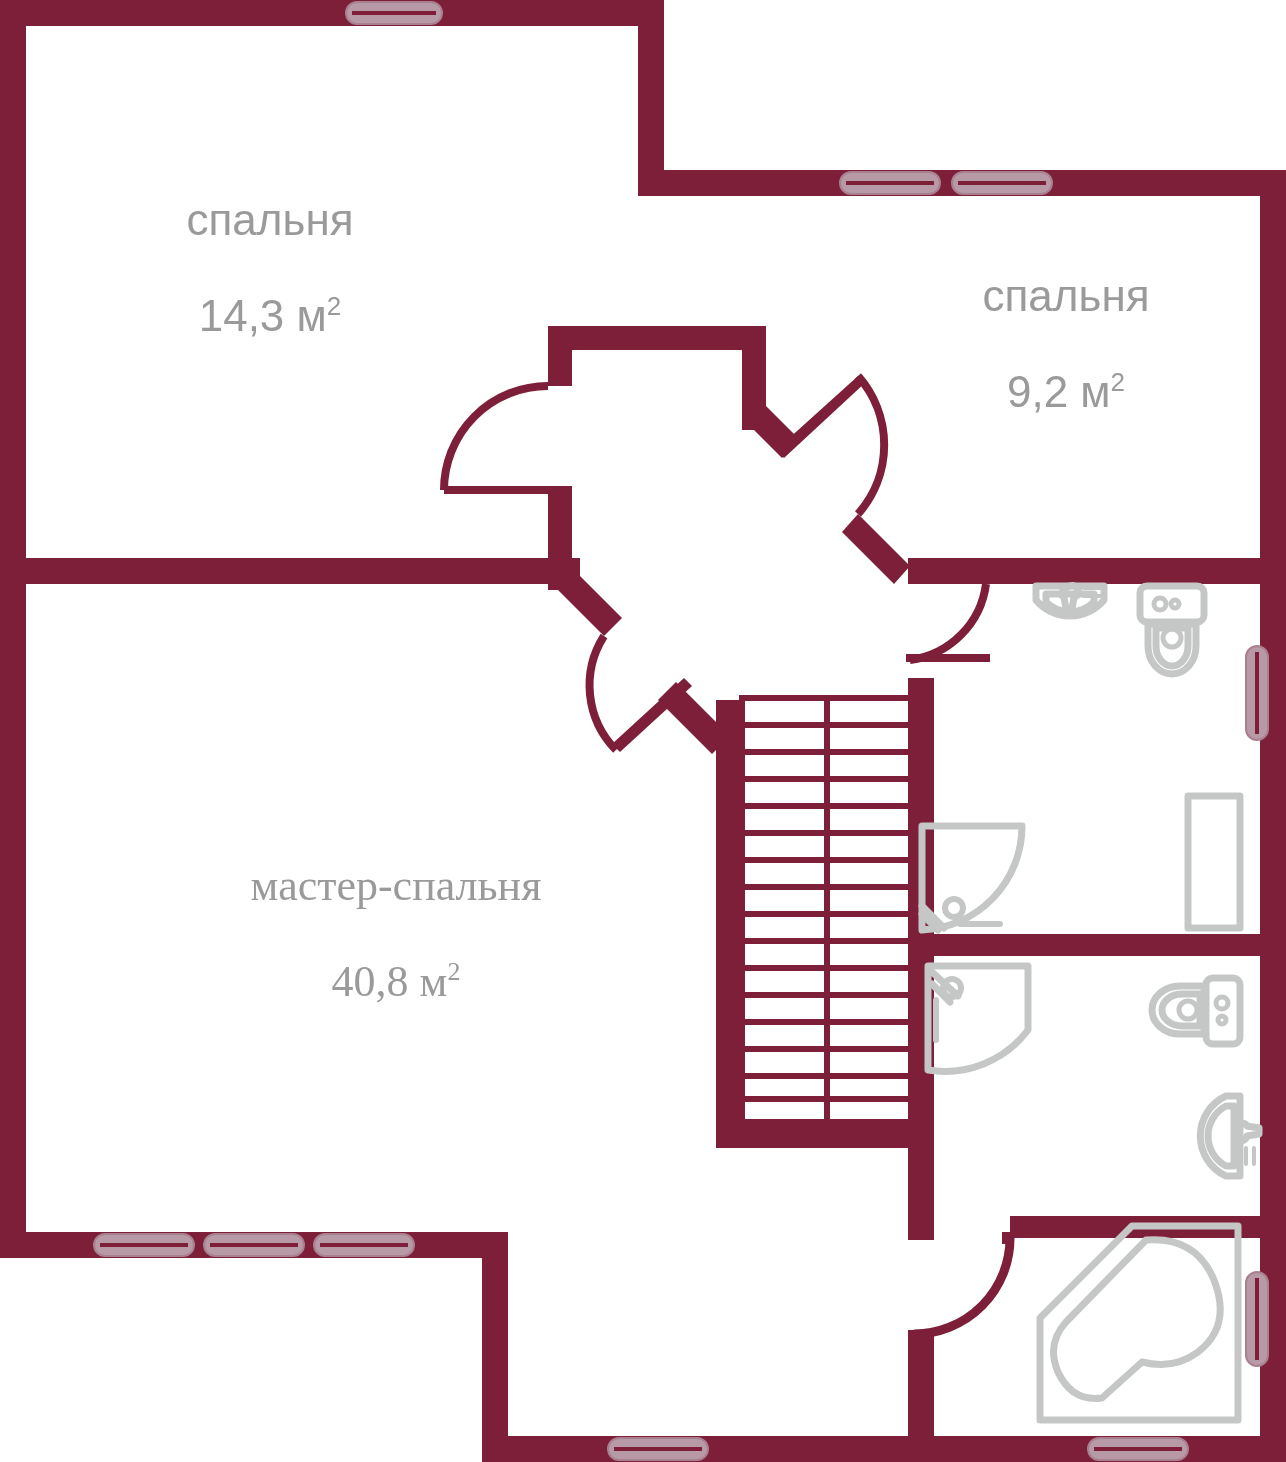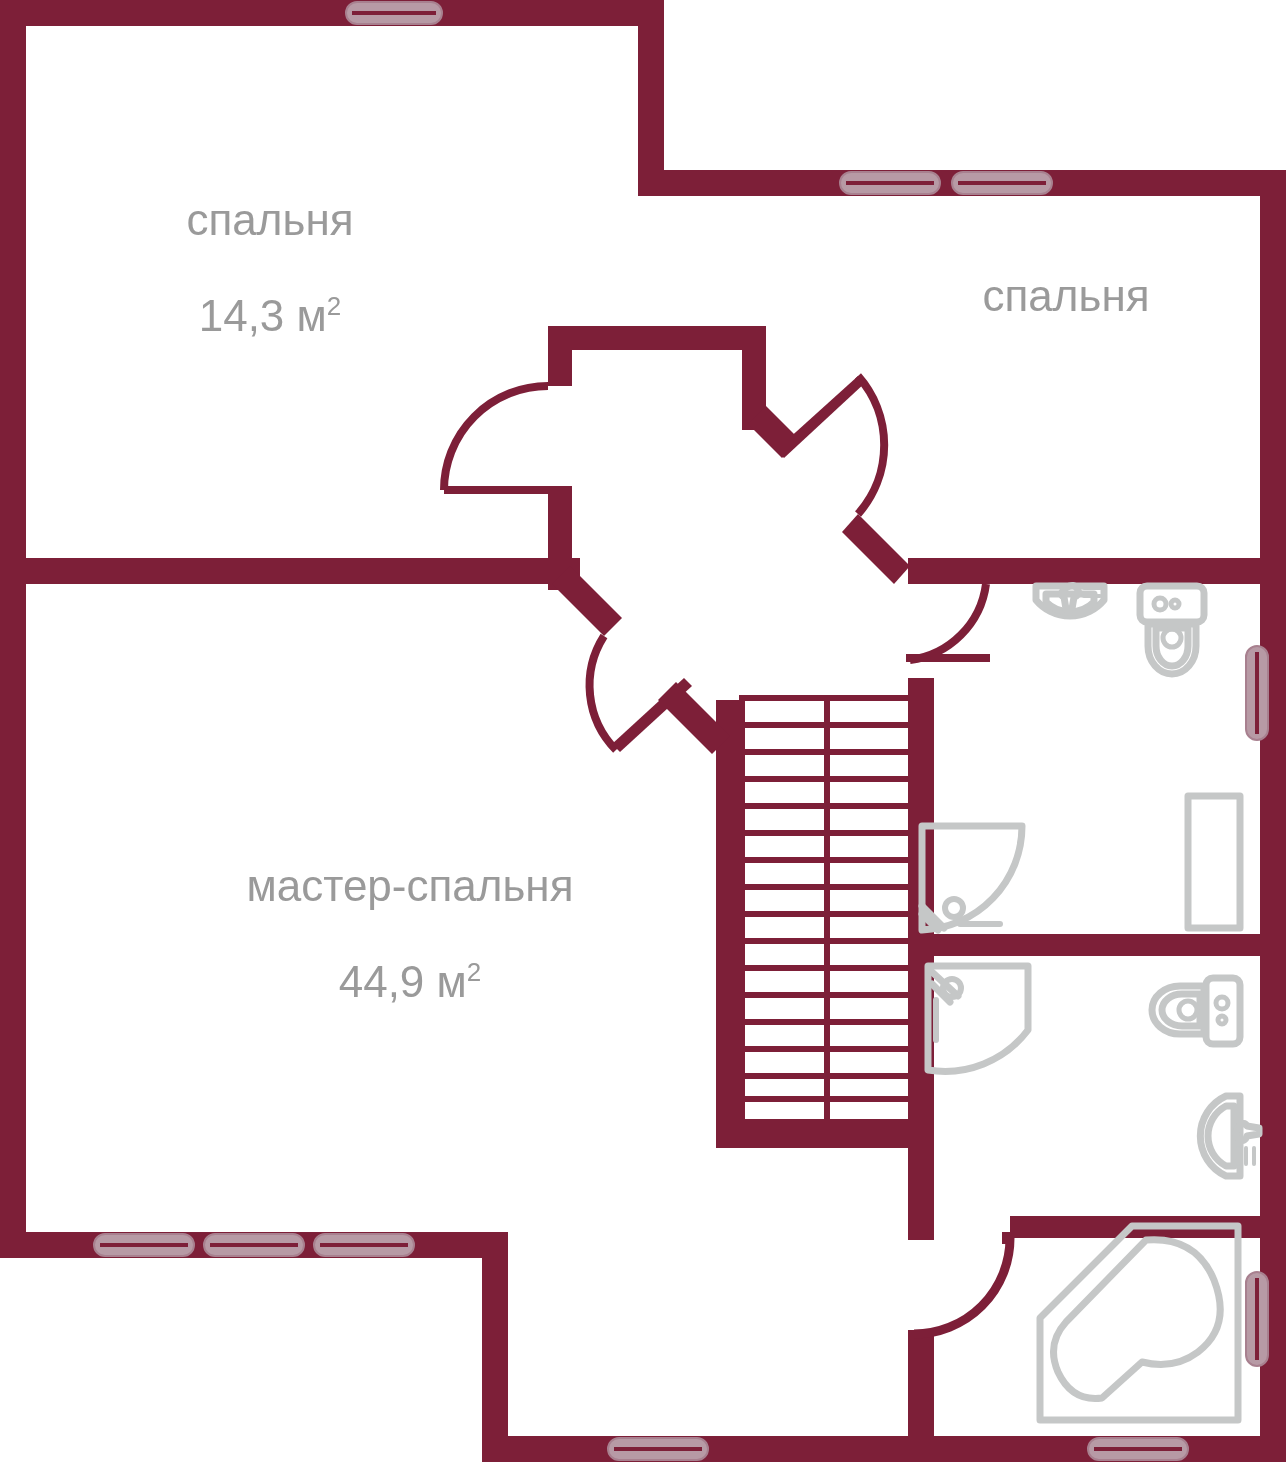--- a/index.html
+++ b/index.html
@@ -47,21 +47,21 @@
     white-space: nowrap;
     margin-top: 48px;
   }
   .room-area sup {
     font-size: 26px;
     vertical-align: super;
     line-height: 0;
   }
   #label-bedroom1 { left: 0px;   top: 196px;  width: 540px; }
   #label-bedroom2 { left: 846px; top: 272px;  width: 440px; }
-  #label-master   { left: 60px;  top: 862px;  width: 700px; }
+  #label-master   { left: 46px;  top: 862px;  width: 700px; font-family: Liberation Serif, serif; }
 </style>
 </head>
 <body>
 
 <div id="plan-root">
 
   <svg id="floorplan" viewBox="0 0 1286 1462" xmlns="http://www.w3.org/2000/svg">
 
     <g id="walls" fill="#7d1f38">
 
@@ -255,20 +255,21 @@
     </g>
   </svg>
 
   <div class="room-label-group" id="label-bedroom1">
     <span class="room-name">спальня</span>
     <span class="room-area"><span>14,3 м</span><sup>2</sup></span>
   </div>
 
   <div class="room-label-group" id="label-bedroom2">
     <span class="room-name">спальня</span>
+    <span class="room-area"><span>9,2 м</span><sup>2</sup></span>
   </div>
 
   <div class="room-label-group" id="label-master">
     <span class="room-name">мастер-спальня</span>
-    <span class="room-area"><span>44,9 м</span><sup>2</sup></span>
+    <span class="room-area"><span>40,8 м</span><sup>2</sup></span>
   </div>
 
 </div>
 
 </body></html>

